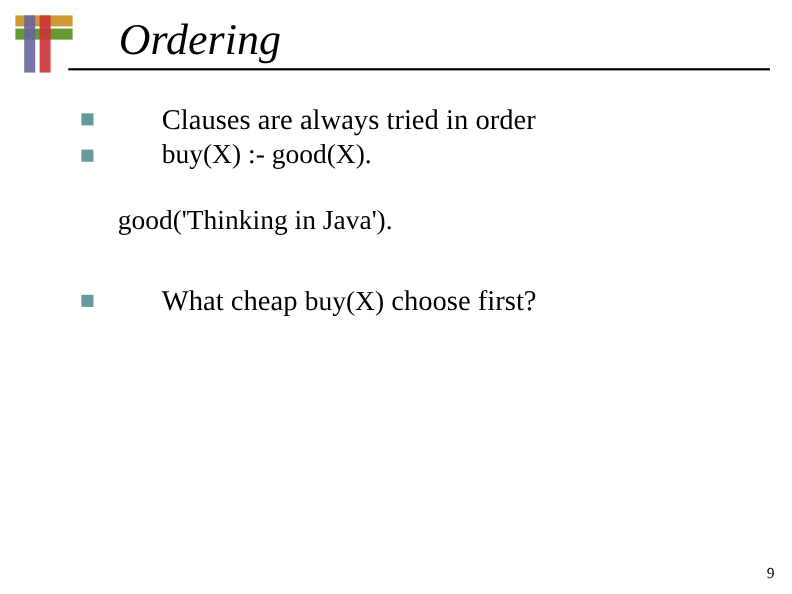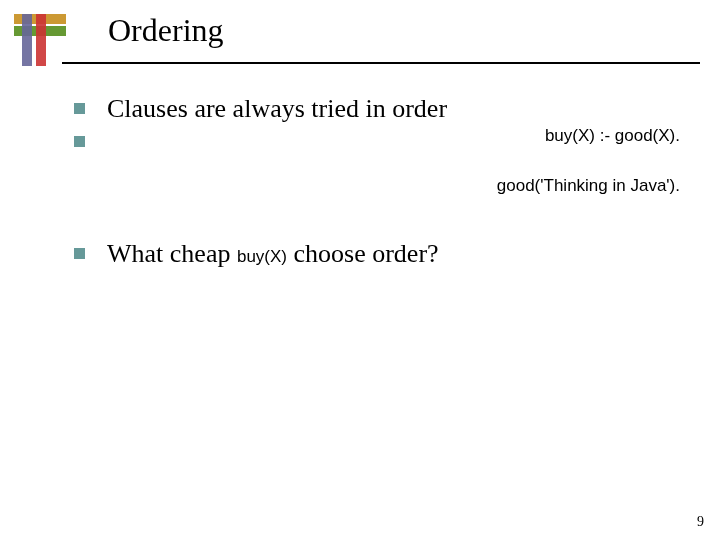--- a/index.html
+++ b/index.html
@@ -22,22 +22,23 @@
   }
   .logo .bar-h1 { position: absolute; top: 0;  left: 0; width: 52px; height: 10px; background: #cc9933; }
   .logo .bar-h2 { position: absolute; top: 12px; left: 0; width: 52px; height: 10px; background: #669933; }
   .logo .bar-v1 { position: absolute; top: 0;  left: 8px;  width: 10px; height: 52px; background: #666699; opacity: 0.9; }
   .logo .bar-v2 { position: absolute; top: 0;  left: 22px; width: 10px; height: 52px; background: #cc3333; opacity: 0.9; }
 
   .title {
     position: absolute;
     top: 12px;
     left: 108px;
-    font-size: 32px;
+    font-size: 40px;
     font-family: "Times New Roman", Times, serif;
+    font-style: italic;
   }
   .title-underline {
     position: absolute;
     top: 62px;
     left: 62px;
     right: 20px;
     height: 2px;
     background: #000000;
   }
 
@@ -57,28 +58,28 @@
   .bullet {
     width: 11px;
     height: 11px;
     background: #669999;
     flex: 0 0 11px;
     margin-top: 11px;
     margin-right: 22px;
   }
   .bullet-text {
     flex: 1 1 auto;
+    margin-left: 40px;
   }
   .indent-no-bullet {
     padding-left: 33px;
   }
   .mono {
-    font-family: Liberation Sans, sans-serif;
-    font-size: 17px;
-    text-align: right;
+    font-family: Liberation Serif, serif;
+    font-size: 25px;
   }
   .serif { font-family: "Times New Roman", Times, serif; }
   .gap-md { height: 28px; }
   .gap-lg { height: 40px; }
 
   .page-num {
     position: absolute;
     right: 16px;
     bottom: 10px;
     font-size: 14px;
@@ -112,19 +113,19 @@
 
   <div class="gap-md"></div>
 
   <div class="indent-no-bullet mono">good('Thinking in Java').</div>
 
   <div class="gap-lg"></div>
 
   <div class="bullet-row">
     <div class="bullet"></div>
     <div class="bullet-text">
-      <span class="serif">What cheap  </span><span class="mono">buy(X)</span><span class="serif">  choose order?</span>
+      <span class="serif">What cheap  </span><span class="mono">buy(X)</span><span class="serif">  choose first?</span>
     </div>
   </div>
 
 </div>
 
 <div class="page-num">9</div>
 
 </body></html>

